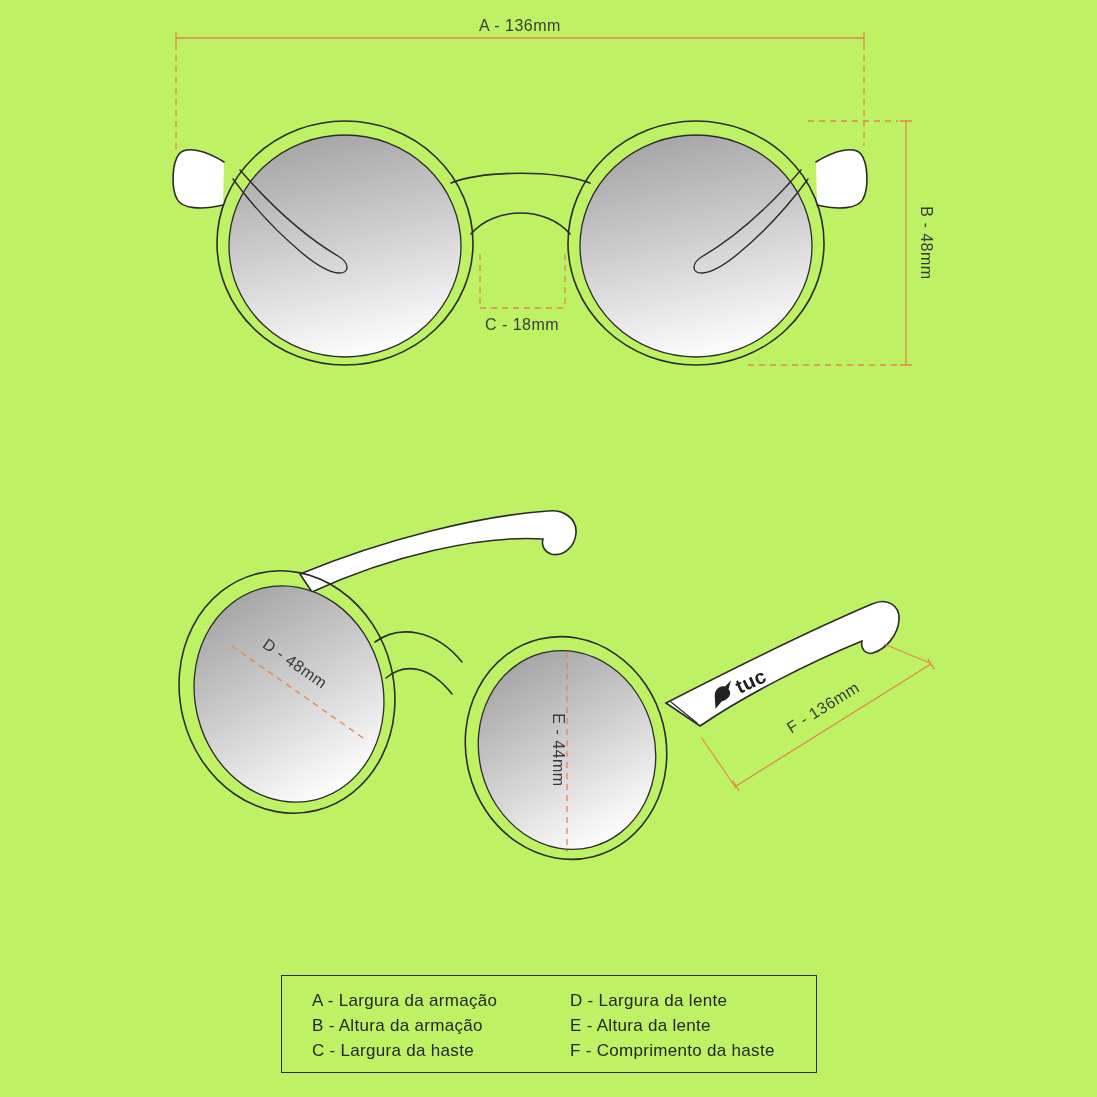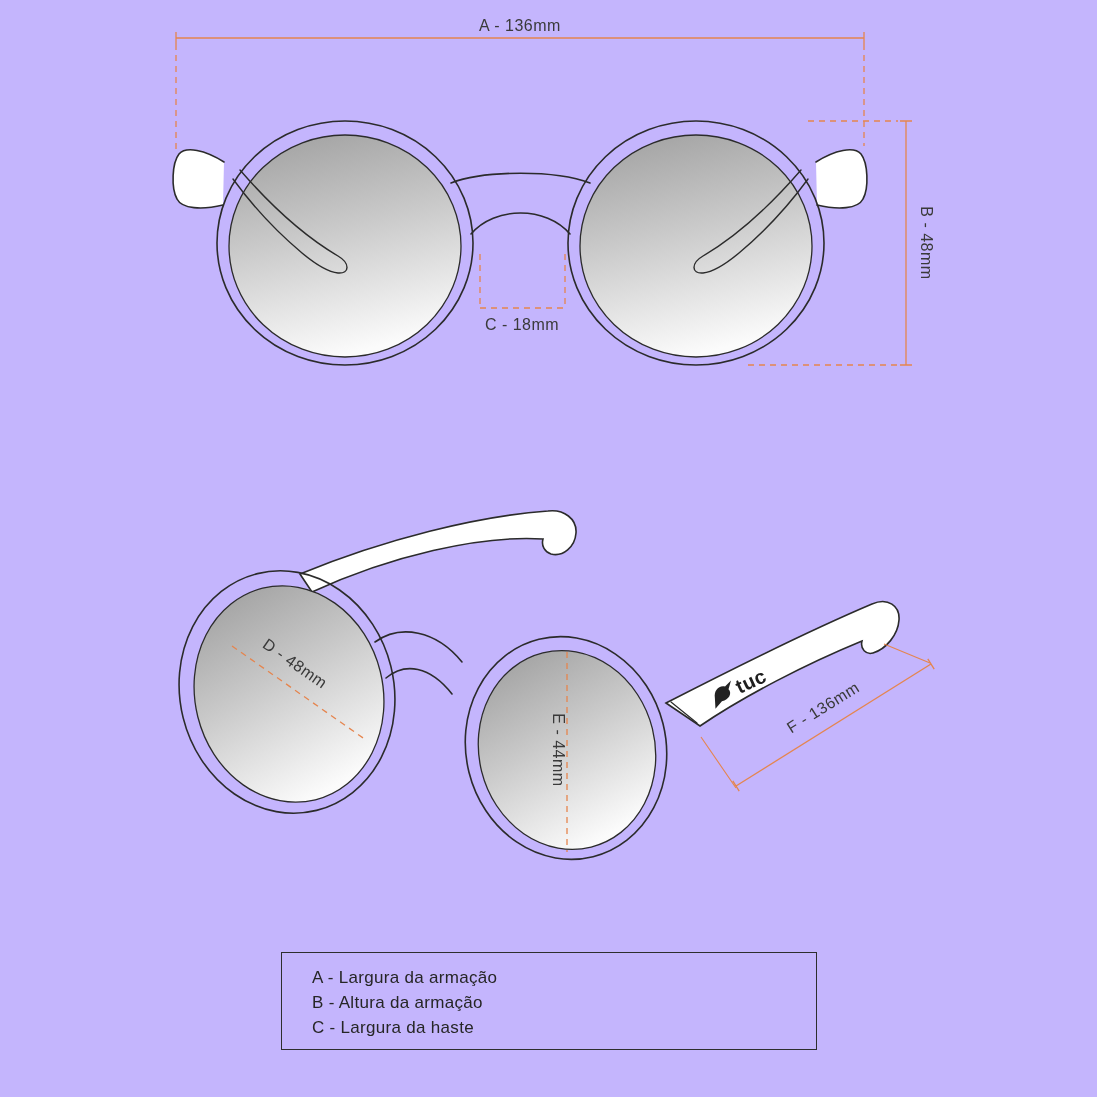--- a/index.html
+++ b/index.html
@@ -1,29 +1,29 @@
 <!DOCTYPE html>
 <html><head>
 <meta charset="utf-8">
 <style>
   html,body{margin:0;padding:0;background:#fff;}
   .canvas{
     position:relative;
     width:1097px;height:1097px;
-    background:#c4b5fd;
+    background:#bef264;
     font-family:"Liberation Sans",sans-serif;
     overflow:hidden;
   }
   .canvas svg{position:absolute;left:0;top:0;}
   svg text{font-family:"Liberation Sans",sans-serif;}
   .dim-label{fill:#3a3a3a;font-size:16px;letter-spacing:.5px;}
   .logo-text{fill:#1e1e1e;font-size:20px;font-weight:700;letter-spacing:.5px;}
   .legend{
     position:absolute;
-    left:281px;top:952px;
+    left:281px;top:975px;
     width:536px;height:98px;
     border:1px solid #2e2e2e;
     box-sizing:border-box;
     display:flex;
     padding:13px 0 0 30px;
     color:#262626;
     font-size:17px;
     letter-spacing:.3px;
   }
   .legend-col{display:flex;flex-direction:column;}
@@ -114,15 +114,20 @@
     <text class="dim-label" transform="rotate(90 553 750)" x="553" y="750" text-anchor="middle">E - 44mm</text>
     <text class="dim-label" transform="rotate(-32 826 712)" x="826" y="712" text-anchor="middle">F - 136mm</text>
   </svg>
 
   <div class="legend">
     <div class="legend-col left">
       <div class="legend-item">A - Largura da armação</div>
       <div class="legend-item">B - Altura da armação</div>
       <div class="legend-item">C - Largura da haste</div>
     </div>
+    <div class="legend-col">
+      <div class="legend-item">D - Largura da lente</div>
+      <div class="legend-item">E - Altura da lente</div>
+      <div class="legend-item">F - Comprimento da haste</div>
+    </div>
   </div>
 
 </div>
 
 </body></html>

